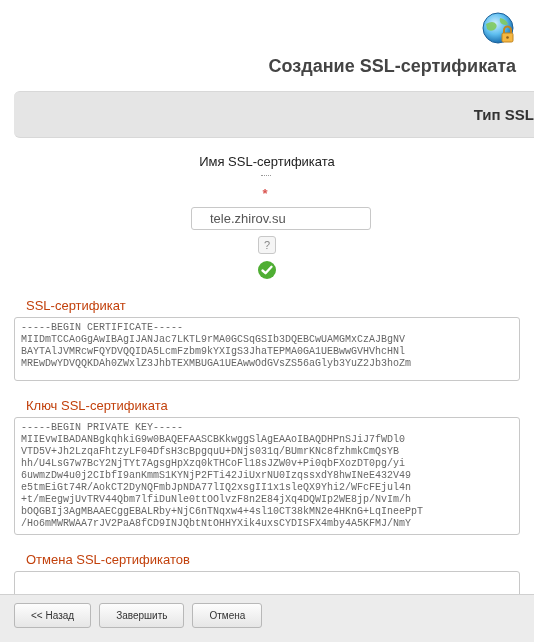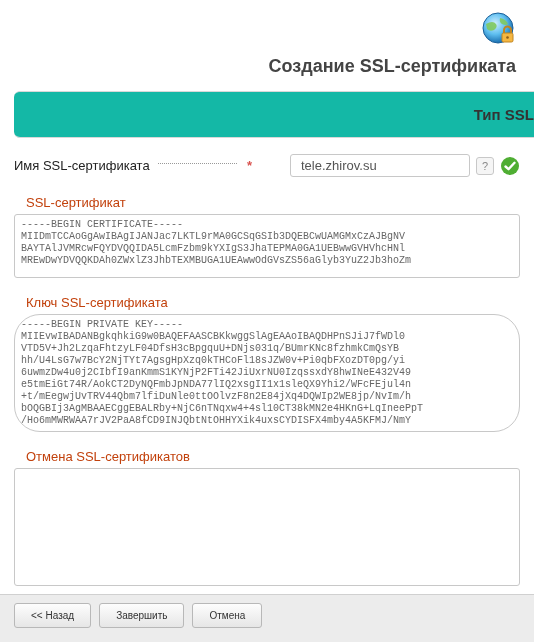--- a/index.html
+++ b/index.html
@@ -24,56 +24,57 @@
       width: 36px;
       height: 36px;
       flex-shrink: 0;
     }
     .page-title {
       font-size: 18px;
       font-weight: bold;
       color: #444;
     }
     .type-bar {
-      background: #14b8a6;
+      background: #e5e5e5;
       border-top: 1px solid #d8d8d8;
       border-bottom: 1px solid #d8d8d8;
       padding: 14px 0 14px 0;
       text-align: right;
       font-size: 15px;
       font-weight: bold;
       color: #333;
       margin: 6px 0 0 14px;
       border-radius: 6px 0 0 6px;
     }
     .type-bar-inner { padding-right: 0; overflow: hidden; white-space: nowrap; }
     
     .form-row {
       display: flex;
       align-items: center;
       padding: 16px 14px 4px;
       gap: 6px;
+      flex-direction: column;
     }
     .field-label {
       flex: 0 0 auto;
       font-size: 13px;
       color: #222;
     }
     .dotted {
       flex: 1;
       border-bottom: 1px dotted #999;
       height: 1px;
       margin: 0 4px 4px 2px;
       min-width: 10px;
     }
     .req { color: #d9534f; font-weight: bold; margin-right: 4px; }
     .text-input {
       border: 1px solid #c8c8c8;
       border-radius: 3px;
-      padding: 3px 10px;
+      padding: 3px 18px;
       font-size: 13px;
       width: 180px;
       color: #555;
       background: #fff;
       margin-left: 28px;
     }
     .help-box {
       width: 18px;
       height: 18px;
       border: 1px solid #c8c8c8;
@@ -106,21 +107,21 @@
       padding: 4px 6px;
       font-family: "Courier New", monospace;
       font-size: 10px;
       color: #666;
       resize: none;
       overflow: hidden;
       white-space: pre;
       line-height: 1.2;
     }
     .ta-cert { height: 64px; }
-    .ta-key { height: 118px; border-radius: 26px; }
+    .ta-key { height: 118px; }
     .ta-chain { height: 118px; }
 
     .footer {
       position: absolute;
       bottom: 0;
       left: 0;
       right: 0;
       background: #ececec;
       border-top: 1px solid #d0d0d0;
       padding: 8px 14px 14px;

